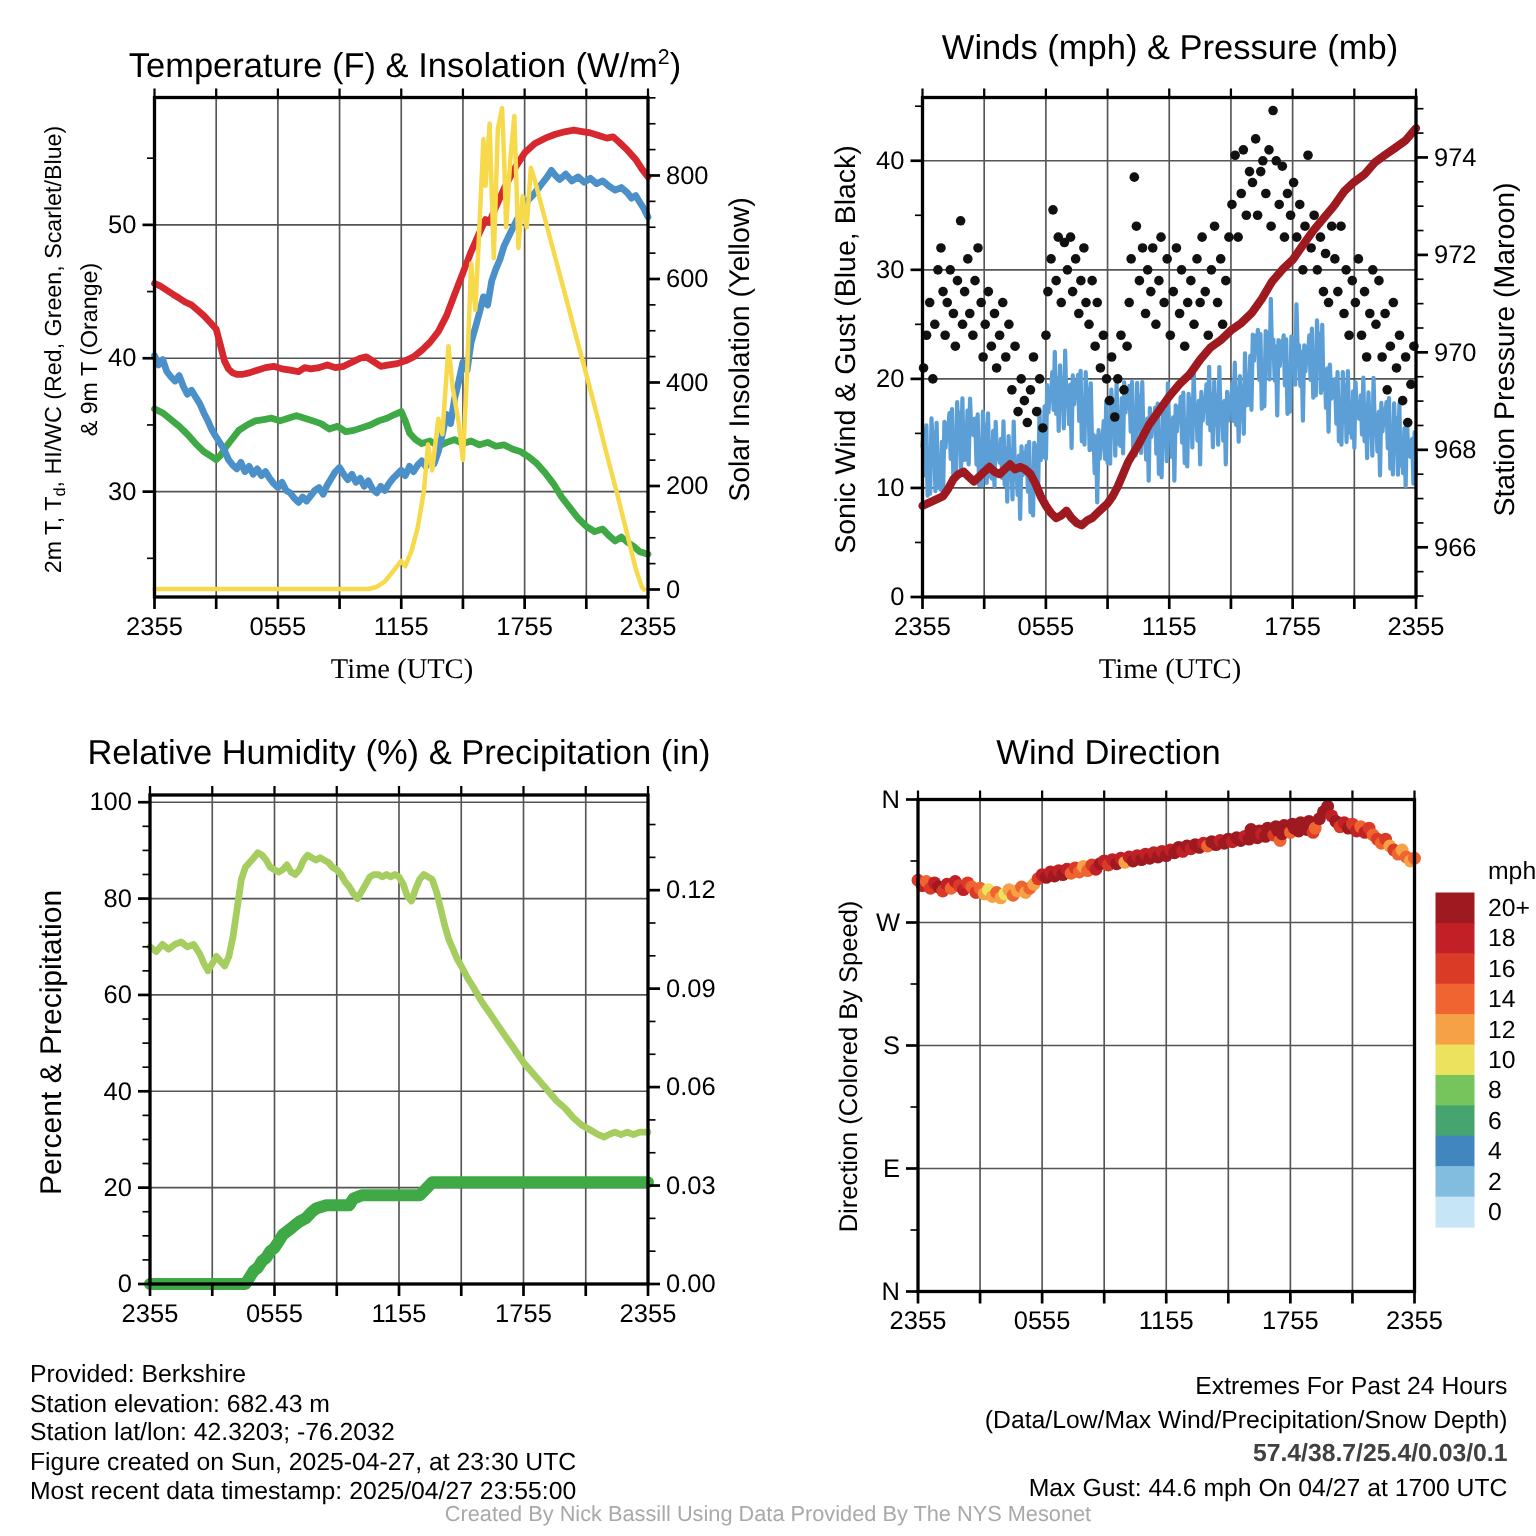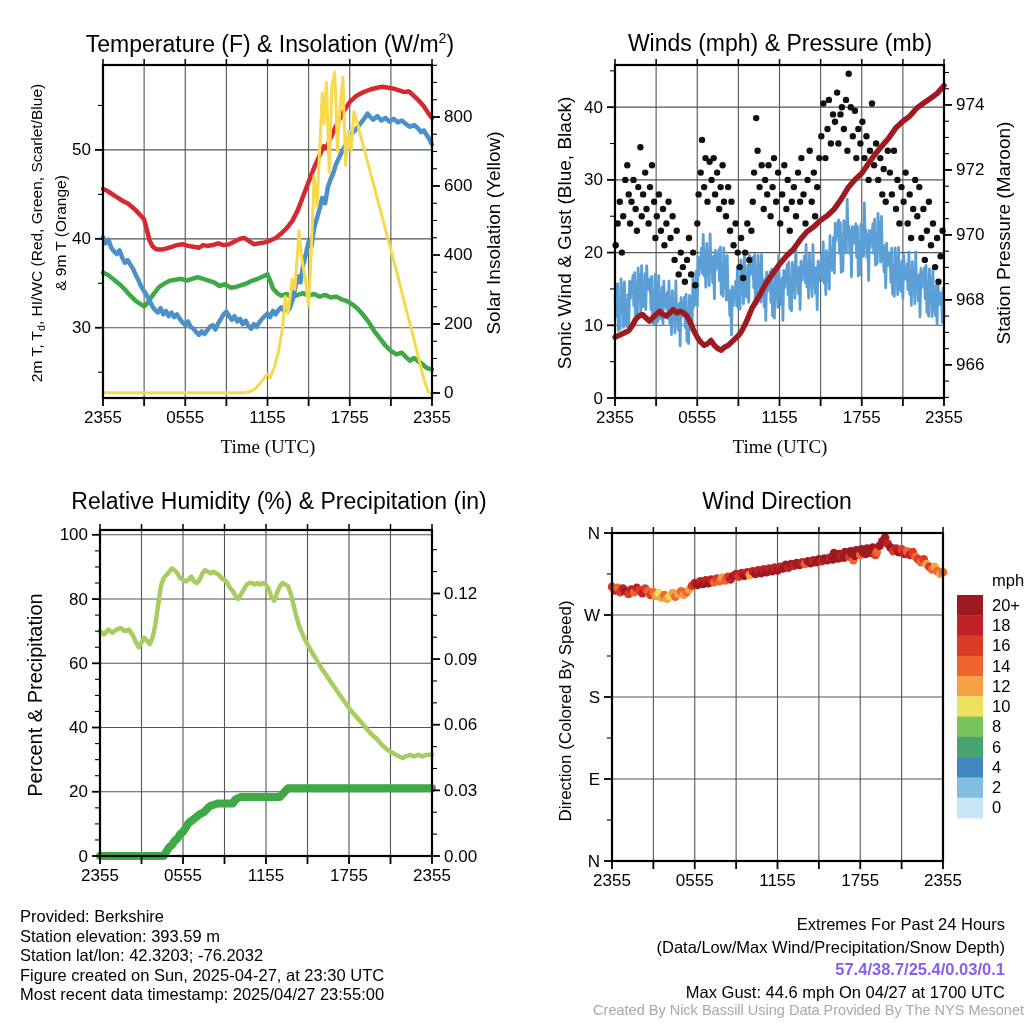--- a/index.html
+++ b/index.html
@@ -10,21 +10,21 @@
   .chart-title{position:absolute;transform:translateX(-50%);font-size:23px;white-space:nowrap;text-align:center;}
   .title-sup{font-size:62%;}
   .ylab{position:absolute;transform:translate(-50%,-50%) rotate(-90deg);
         white-space:nowrap;font-size:19px;text-align:center;}
   .ylab.small{font-size:15.5px;line-height:19px;}
   .ylab .sub{font-size:70%;vertical-align:-3px;}
   .xlab{position:absolute;transform:translateX(-50%);font-size:19px;white-space:nowrap;font-family:Liberation Serif, serif;}
   .info{position:absolute;left:20px;top:907px;font-size:16.5px;line-height:19.6px;}
   .extremes{position:absolute;right:19px;top:913px;font-size:16.5px;line-height:22.6px;text-align:right;margin-left:16px;}
   .extremes .vals{font-weight:bold;}
-  .credit{position:absolute;left:0;width:100%;top:1002px;text-align:right;font-size:14.5px;color:#A9A9A9;}
+  .credit{position:absolute;left:0;width:100%;top:1002px;text-align:center;font-size:14.5px;color:#A9A9A9;}
 </style>
 </head>
 <body>
 
 <div class="canvas">
   <svg id="plot" width="1024" height="1024">
       <g>
         <g stroke="#555" stroke-width="1.1">
           <line x1="103" y1="65" x2="103" y2="398"></line>
           <line x1="144.125" y1="65" x2="144.125" y2="398"></line>
@@ -682,44 +682,44 @@
         <rect x="957" y="757.18" width="26" height="20.67" fill="#4186BE"></rect>
         <text x="992" y="772.8" font-size="16.5">4</text>
         <rect x="957" y="777.45" width="26" height="20.67" fill="#82BCDF"></rect>
         <text x="992" y="793.1" font-size="16.5">2</text>
         <rect x="957" y="797.73" width="26" height="20.67" fill="#C6E5F6"></rect>
         <text x="992" y="813.4" font-size="16.5">0</text>
       </g>
     </svg>
 
   <div class="chart-title" style="left:270px;top:30px;"><span>Temperature (F) &amp; Insolation (W/m</span><sup class="title-sup">2</sup><span>)</span></div>
-  <div class="chart-title" style="left:780px;top:30px;">Winds (mph) &amp; Pressure (mb)</div>
-  <div class="chart-title" style="left:266px;top:488px;margin-left:13px;">Relative Humidity (%) &amp; Precipitation (in)</div>
-  <div class="chart-title" style="left:777px;top:488px;">Wind Direction</div>
+  <div class="chart-title" style="left:780px;top:18px;">Winds (mph) &amp; Pressure (mb)</div>
+  <div class="chart-title" style="left:266px;top:488px;">Relative Humidity (%) &amp; Precipitation (in)</div>
+  <div class="chart-title" style="left:739px;top:488px;">Wind Direction</div>
 
   <div class="ylab small" style="left:48px;top:233px;">
     <div><span>2m T, T</span><span class="sub">d</span><span>, HI/WC (Red, Green, Scarlet/Blue)</span></div>
     <div>&amp; 9m T (Orange)</div>
   </div>
   <div class="ylab" style="left:494px;top:233px;">Solar Insolation (Yellow)</div>
   <div class="ylab" style="left:565px;top:233px;">Sonic Wind &amp; Gust (Blue, Black)</div>
   <div class="ylab" style="left:1004px;top:233px;">Station Pressure (Maroon)</div>
   <div class="ylab" style="left:35px;top:695px;font-size:20px;">Percent &amp; Precipitation</div>
   <div class="ylab" style="left:566px;top:711px;font-size:17px;">Direction (Colored By Speed)</div>
 
   <div class="xlab" style="left:268px;top:436px;">Time (UTC)</div>
   <div class="xlab" style="left:780px;top:436px;">Time (UTC)</div>
 
   <div class="info">
     <div>Provided: Berkshire</div>
-    <div>Station elevation: 393.59 m</div>
+    <div>Station elevation: 682.43 m</div>
     <div>Station lat/lon: 42.3203; -76.2032</div>
     <div>Figure created on Sun, 2025-04-27, at 23:30 UTC</div>
     <div>Most recent data timestamp: 2025/04/27 23:55:00</div>
   </div>
   <div class="extremes">
     <div>Extremes For Past 24 Hours</div>
     <div>(Data/Low/Max Wind/Precipitation/Snow Depth)</div>
-    <div class="vals" id="extremes-values" style="color: #8b5cf6;">57.4/38.7/25.4/0.03/0.1</div>
+    <div class="vals" id="extremes-values" style="color: #404040;">57.4/38.7/25.4/0.03/0.1</div>
     <div>Max Gust: 44.6 mph On 04/27 at 1700 UTC</div>
   </div>
   <div class="credit">Created By Nick Bassill Using Data Provided By The NYS Mesonet</div>
 </div>
 
 </body></html>

